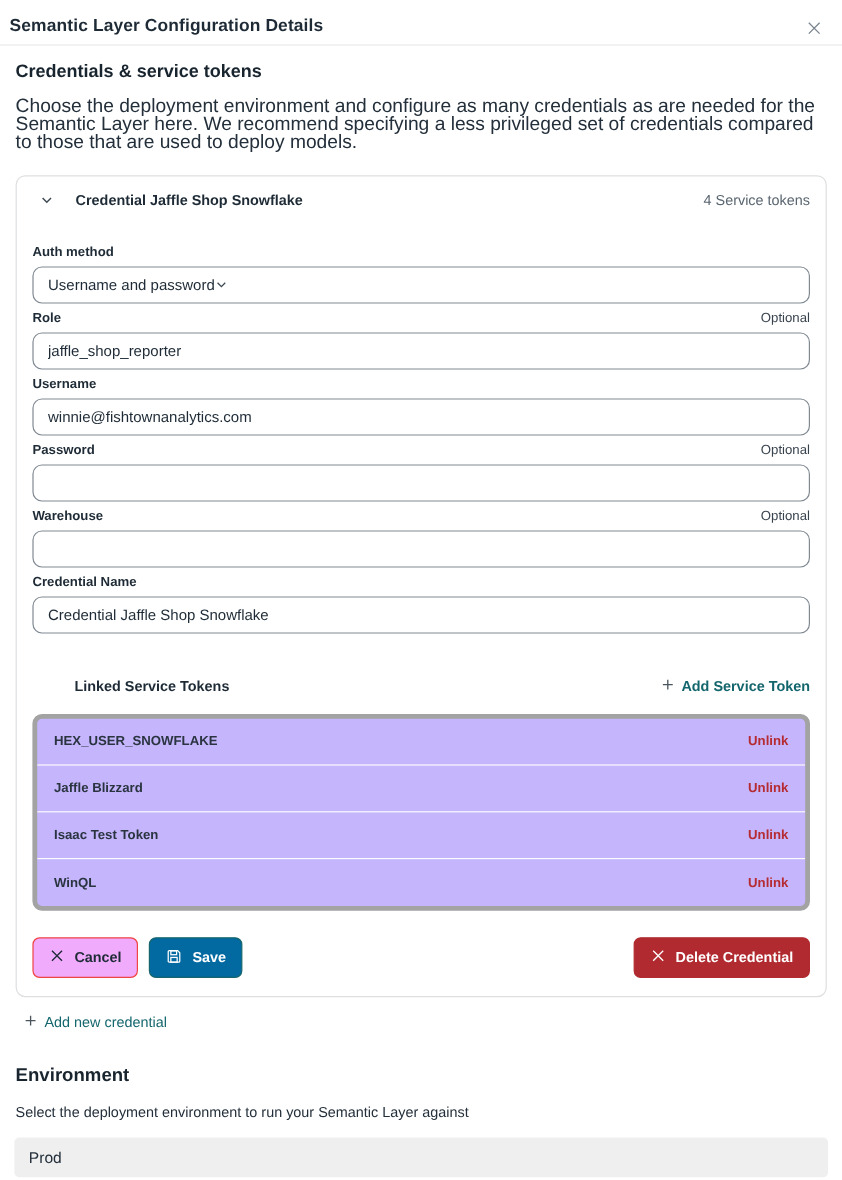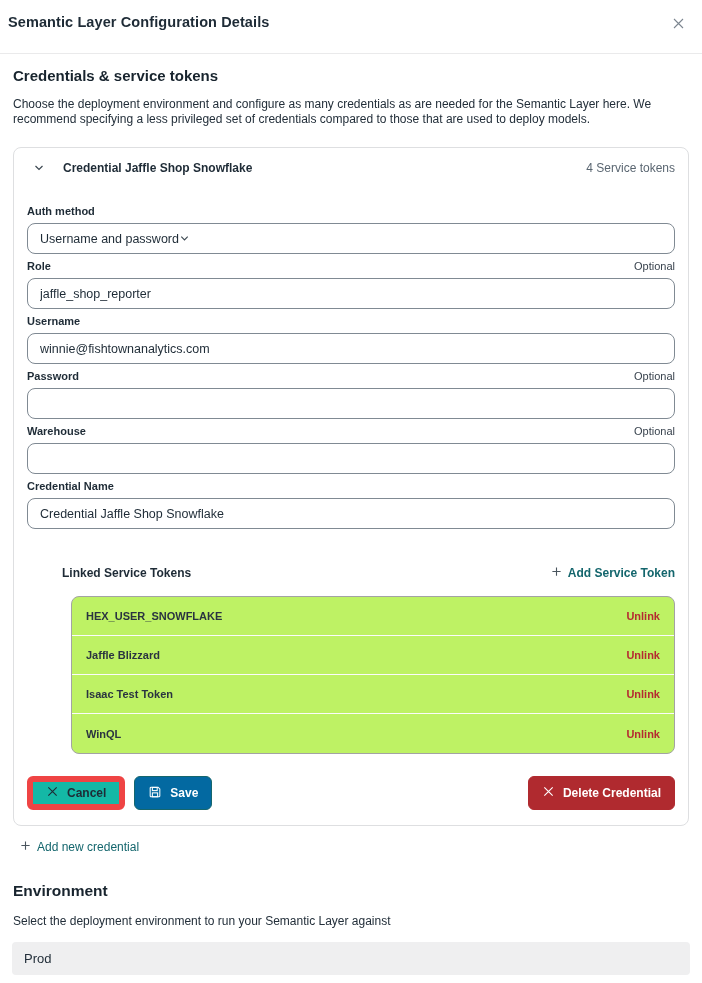--- a/index.html
+++ b/index.html
@@ -1,32 +1,32 @@
 <!DOCTYPE html>
 <html><head>
 <meta charset="utf-8">
 <style>
   * { margin: 0; padding: 0; box-sizing: border-box; }
   html, body { width: 702px; height: 983px; background: #ffffff; overflow: hidden; }
   body { font-family: "Liberation Sans", "DejaVu Sans", sans-serif; color: #1E2B36; }
 
   
   .modal-header {
-    height: 54px;
+    height: 38px;
     display: flex; align-items: flex-start; justify-content: space-between;
     padding: 14px 14px 0 8px;
     border-bottom: 1px solid #EAEAEB;
   }
   .modal-title { font-size: 14.5px; font-weight: 700; letter-spacing: .1px; }
   .close-btn { background: none; border: none; cursor: pointer; color: #7C8690; padding: 2px; line-height: 0; }
 
   
   .content { padding: 0 13px; }
   .section-heading { font-size: 15px; font-weight: 700; margin-top: 13px; color: #18242E; }
-  .section-desc { font-size: 12px; line-height: 15px; margin-top: 13px; color: #232F3A; max-width: 680px; }
+  .section-desc { font-size: 16px; line-height: 15px; margin-top: 13px; color: #232F3A; max-width: 680px; }
 
   
   .cred-card {
     margin-top: 20px;
     border: 1px solid #DEDFE1;
     border-radius: 8px;
     padding: 13px 13px 15px 13px;
   }
   .cred-card-header { display: flex; align-items: center; }
   .collapse-btn { background: none; border: none; cursor: pointer; color: #3B4750; line-height: 0; padding: 0; margin-left: 6px; }
@@ -52,43 +52,42 @@
   
   .tokens-header { display: flex; justify-content: space-between; align-items: center; margin-top: 37px; margin-left: 35px; }
   .tokens-heading { font-size: 12px; font-weight: 700; }
   .add-link {
     display: inline-flex; align-items: flex-start; gap: 6px;
     background: none; border: none; cursor: pointer;
     font-family: inherit; font-size: 12px; font-weight: 700; color: #14666D;
   }
   .add-link .plus { color: #4A555E; line-height: 0; }
   .token-list {
-    margin-top: 16px; background: #bef264;
-    border: 1px solid #a3a3a3; border-radius: 8px;
+    margin-top: 16px; background: #c4b5fd;
+    border: 4px solid #a3a3a3; border-radius: 8px;
     overflow: hidden;
-    margin-left: 44px;
   }
   .token-row {
     height: 39px; display: flex; align-items: center; justify-content: space-between;
     padding: 0 14px; border-bottom: 1px solid #FBFBFC;
   }
   .token-row:last-child { border-bottom: none; }
   .token-name { font-size: 11px; font-weight: 700; color: #2A3440; }
   .unlink-btn { background: none; border: none; cursor: pointer; font-family: inherit; font-size: 11px; font-weight: 700; color: #B52B31; }
 
   
   .card-actions { display: flex; align-items: center; gap: 9px; margin-top: 22px; }
   .btn {
     display: inline-flex; align-items: center; gap: 8px;
     height: 34px; padding: 0 13px;
     border-radius: 6px; cursor: pointer;
     font-family: inherit; font-size: 12px; font-weight: 700;
   }
   .btn svg { flex: 0 0 auto; }
-  .btn-outline { background: #14b8a6; border: 6px solid #ef4444; color: #1E2B36; }
+  .btn-outline { background: #f0abfc; border: 1px solid #ef4444; color: #1E2B36; }
   .btn-teal { background: #0369a1; border: 1px solid #15666D; color: #fff; }
   .btn-red { background: #B02A2F; border: 1px solid #B02A2F; color: #fff; margin-left: auto; }
 
   
   .add-credential { margin: 14px 0 0 7px; font-weight: 400; }
   .env-heading { font-size: 15.5px; font-weight: 700; margin-top: 27px; color: #18242E; }
   .env-desc { font-size: 12px; margin-top: 14px; color: #232F3A; }
   .env-value {
     margin-top: 14px; height: 33px;
     background: #EFEFF0; border-radius: 4px;

